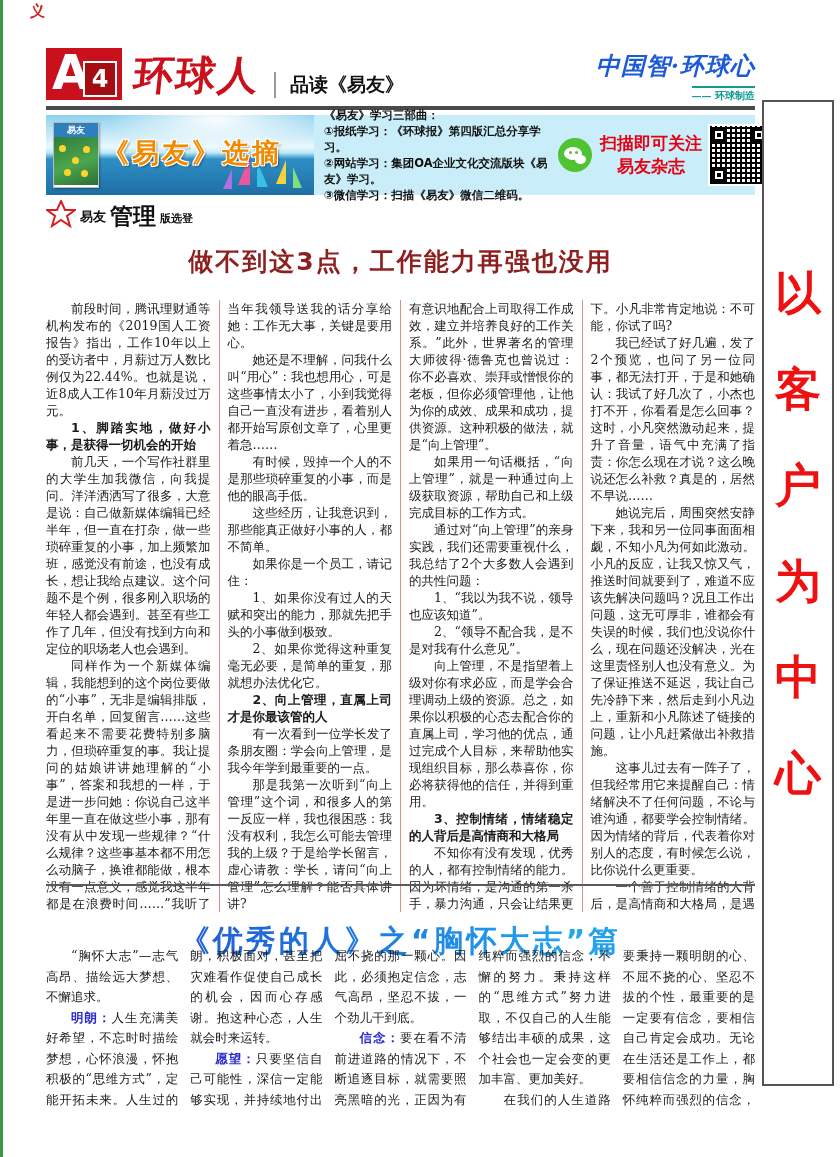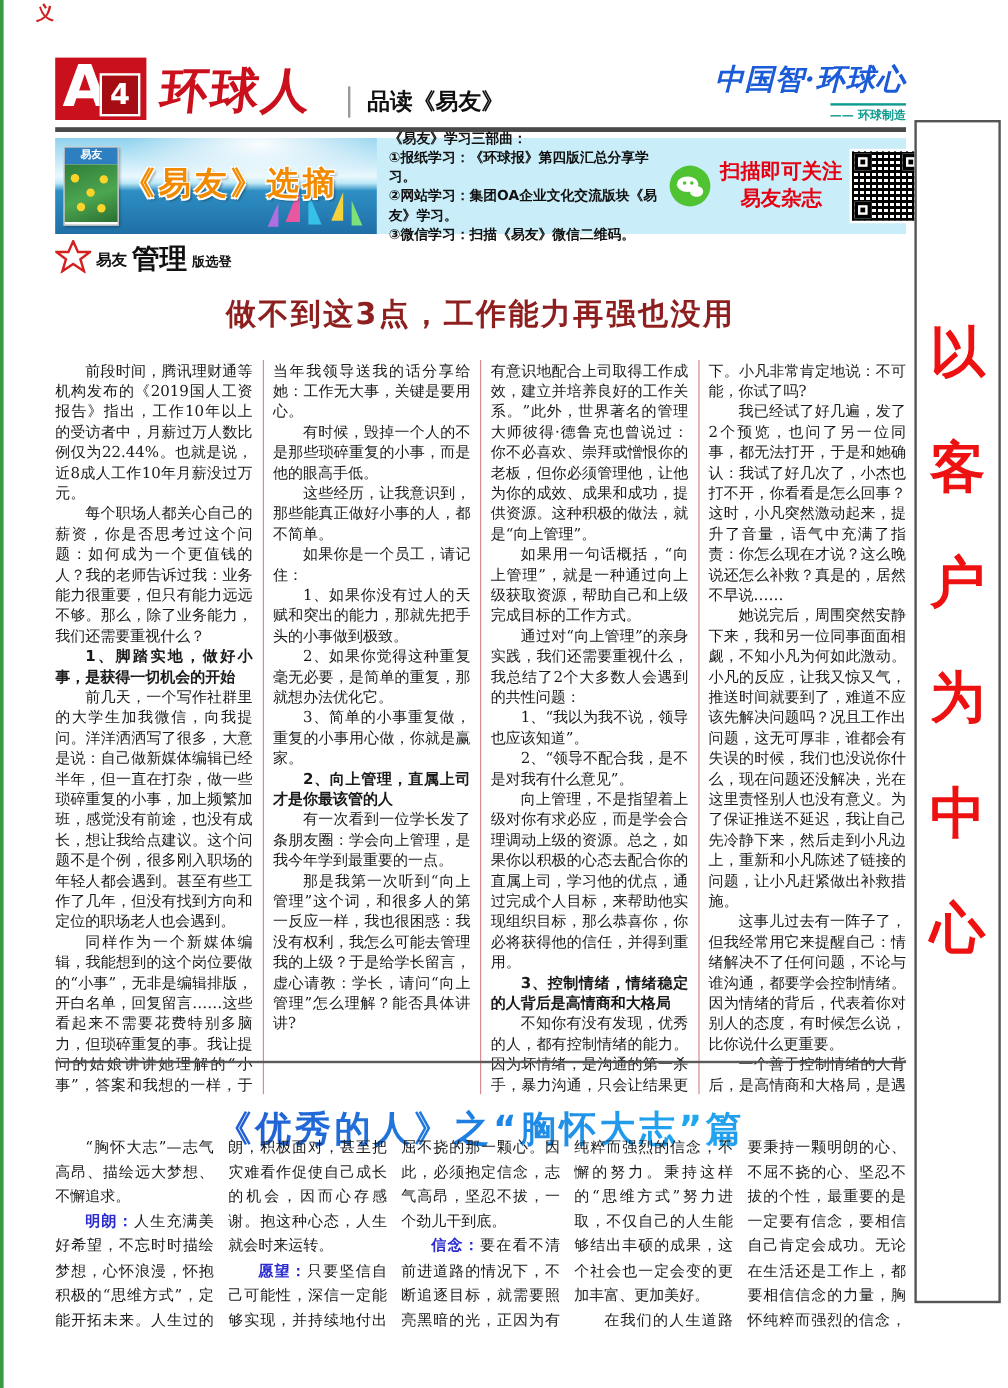--- a/index.html
+++ b/index.html
@@ -12,21 +12,21 @@
   .header{position:absolute;left:46px;top:48px;width:709px;height:58px;}
   .a4-logo{position:absolute;left:0;top:0;width:76px;height:52px;background:#c9101c;}
   .a4-a{position:absolute;left:6px;top:-4px;font-family:"DejaVu Sans","Liberation Sans",sans-serif;
         font-size:48px;font-weight:bold;color:#fff;line-height:56px;}
   .a4-badge{position:absolute;right:5px;bottom:3px;width:30px;height:32px;background:#a50d12;
         border:2px solid #fff;display:flex;align-items:center;justify-content:center;
         font-family:"DejaVu Sans","Liberation Sans",sans-serif;font-size:24px;font-weight:bold;color:#fff;}
   .masthead{position:absolute;left:88px;top:0px;font-size:40px;font-weight:bold;color:#c9101c;
         transform:skewX(-6deg);letter-spacing:2px;}
   .header-sub{position:absolute;left:228px;bottom:8px;font-size:19px;font-weight:bold;color:#111;
-        border-left:2px solid #9a9a9a;padding-left:14px;font-family:"DejaVu Serif",serif;margin-left:16px;}
+        border-left:2px solid #9a9a9a;padding-left:14px;font-family:"DejaVu Serif",serif;}
   .slogan{position:absolute;right:0;top:2px;text-align:right;}
   .slogan-main{font-size:24px;font-weight:bold;font-style:italic;color:#1b5bd7;letter-spacing:1px;}
   .slogan-sub{font-size:10px;font-weight:bold;color:#0f9b8e;margin-top:4px;border-top:2px solid #0f9b8e;
         display:inline-block;padding-top:1px;margin-left:16px;}
   .gray-bar{position:absolute;left:46px;top:106px;width:709px;height:4px;background:#4a4a4a;}
 
   
   .banner{position:absolute;left:46px;top:115px;width:709px;height:80px;background:#c9eef9;
         display:flex;align-items:center;}
   .banner-art{position:relative;width:268px;height:80px;flex:none;overflow:hidden;
@@ -186,33 +186,32 @@
     </svg>
     <span class="sec-prefix">易友</span>
     <span class="sec-main">管理</span>
     <span class="sec-suffix">版选登</span>
   </div>
 
   <h1 class="a1-title">做不到这3点，工作能力再强也没用</h1>
   <div class="cols1" id="a1cols">
       <div class="col">
         <p class="para">前段时间，腾讯理财通等机构发布的《2019国人工资报告》指出，工作10年以上的受访者中，月薪过万人数比例仅为22.44%。也就是说，近8成人工作10年月薪没过万元。</p>
-        <p class="para">每个职场人都关心自己的薪资，你是否思考过这个问题：如何成为一个更值钱的人？我的老师告诉过我：业务能力很重要，但只有能力远远不够。那么，除了业务能力，我们还需要重视什么？</p>
         <p class="para bold">1、脚踏实地，做好小事，是获得一切机会的开始</p>
         <p class="para">前几天，一个写作社群里的大学生加我微信，向我提问。洋洋洒洒写了很多，大意是说：自己做新媒体编辑已经半年，但一直在打杂，做一些琐碎重复的小事，加上频繁加班，感觉没有前途，也没有成长，想让我给点建议。这个问题不是个例，很多刚入职场的年轻人都会遇到。甚至有些工作了几年，但没有找到方向和定位的职场老人也会遇到。</p>
         <p class="para">同样作为一个新媒体编辑，我能想到的这个岗位要做的“小事”，无非是编辑排版，开白名单，回复留言……这些看起来不需要花费特别多脑力，但琐碎重复的事。我让提问的姑娘讲讲她理解的“小事”，答案和我想的一样，于是进一步问她：你说自己这半年里一直在做这些小事，那有没有从中发现一些规律？“什么规律？这些事基本都不用怎么动脑子，换谁都能做，根本没有一点意义，感觉我这半年都是在浪费时间……”我听了以后，把</p>
       </div>
       <div class="col">
         <p class="para noindent">当年我领导送我的话分享给她：工作无大事，关键是要用心。</p>
+        <p class="para">她还是不理解，问我什么叫“用心”：我也想用心，可是这些事情太小了，小到我觉得自己一直没有进步，看着别人都开始写原创文章了，心里更着急……</p>
         <p class="para">有时候，毁掉一个人的不是那些琐碎重复的小事，而是他的眼高手低。</p>
         <p class="para">这些经历，让我意识到，那些能真正做好小事的人，都不简单。</p>
         <p class="para">如果你是一个员工，请记住：</p>
         <p class="para">1、如果你没有过人的天赋和突出的能力，那就先把手头的小事做到极致。</p>
         <p class="para">2、如果你觉得这种重复毫无必要，是简单的重复，那就想办法优化它。</p>
-        <p class="para">3、简单的小事重复做，重复的小事用心做，你就是赢家。</p>
         <p class="para bold">2、向上管理，直属上司才是你最该管的人</p>
         <p class="para">有一次看到一位学长发了条朋友圈：学会向上管理，是我今年学到最重要的一点。</p>
         <p class="para">那是我第一次听到“向上管理”这个词，和很多人的第一反应一样，我也很困惑：我没有权利，我怎么可能去管理我的上级？于是给学长留言，虚心请教：学长，请问“向上管理”怎么理解？能否具体讲讲?</p>
       </div>
       <div class="col">
         <p class="para noindent">有意识地配合上司取得工作成效，建立并培养良好的工作关系。”此外，世界著名的管理大师彼得·德鲁克也曾说过：你不必喜欢、崇拜或憎恨你的老板，但你必须管理他，让他为你的成效、成果和成功，提供资源。这种积极的做法，就是“向上管理”。</p>
         <p class="para">如果用一句话概括，“向上管理”，就是一种通过向上级获取资源，帮助自己和上级完成目标的工作方式。</p>
         <p class="para">通过对“向上管理”的亲身实践，我们还需要重视什么，我总结了2个大多数人会遇到的共性问题：</p>
         <p class="para">1、“我以为我不说，领导也应该知道”。</p>
         <p class="para">2、“领导不配合我，是不是对我有什么意见”。</p>

